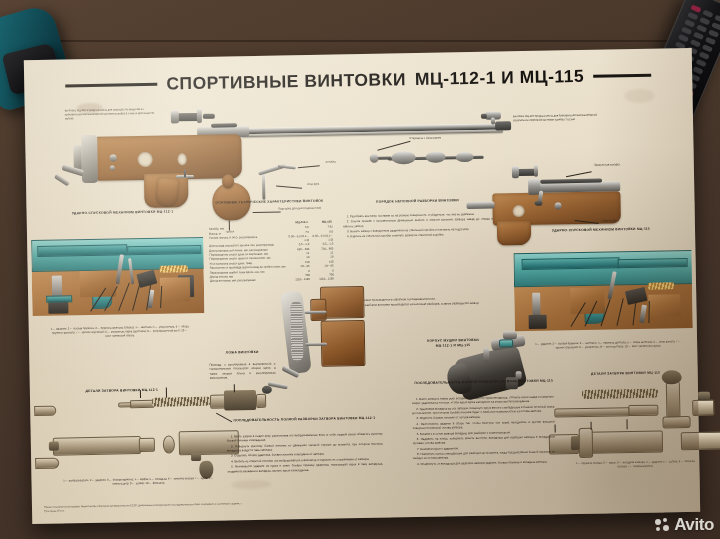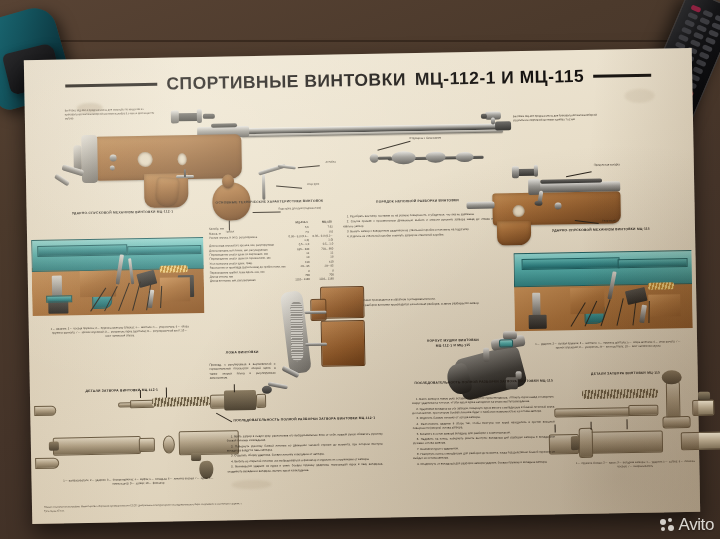--- a/index.html
+++ b/index.html
@@ -91,21 +91,21 @@
     border:.5px solid #5a3514;border-radius:2px;}
 
   
   .scope{position:absolute;background:linear-gradient(#7f7d78,#3c3b38 55%,#1d1c1a 100%);border-radius:3px;}
 
   
   .wm{position:absolute;right:6px;bottom:4px;display:flex;align-items:center;gap:4px;
     opacity:.88;}
   .wm-dots{position:relative;width:15px;height:15px;}
   .wm-dots span{position:absolute;border-radius:50%;background:#e9e6e0;}
-  .wm-t{color:#f1efe9;font-size:17px;font-weight:normal;letter-spacing:-.4px;
+  .wm-t{color:#f1efe9;font-size:17px;font-weight:bold;letter-spacing:-.4px;
     text-shadow:0 1px 2px rgba(0,0,0,.35);}
 </style>
 </head>
 <body>
 
 <div id="scene">
 
   <div class="desk-seam" style="top:40px;"></div>
   <div class="tool"></div>
   <div class="tool-b"></div>

